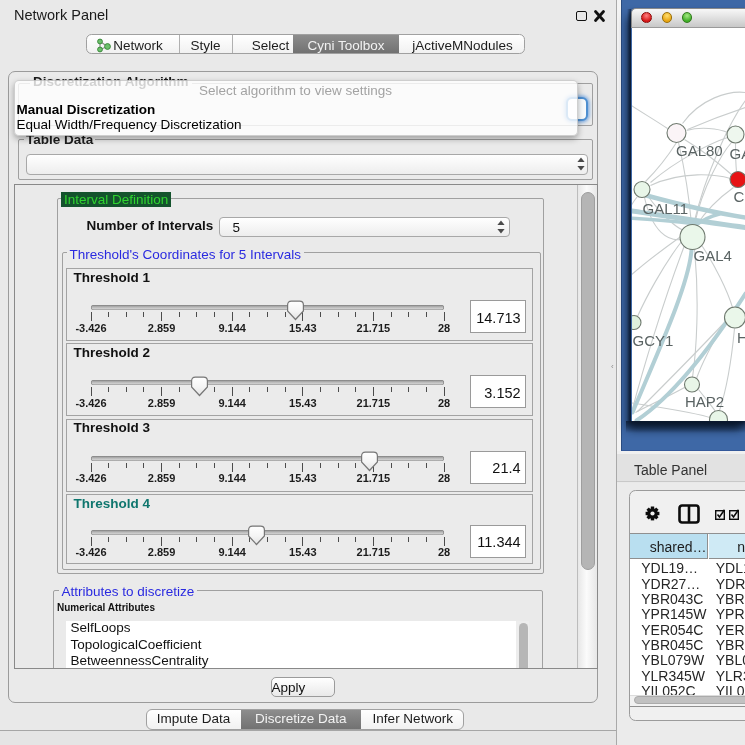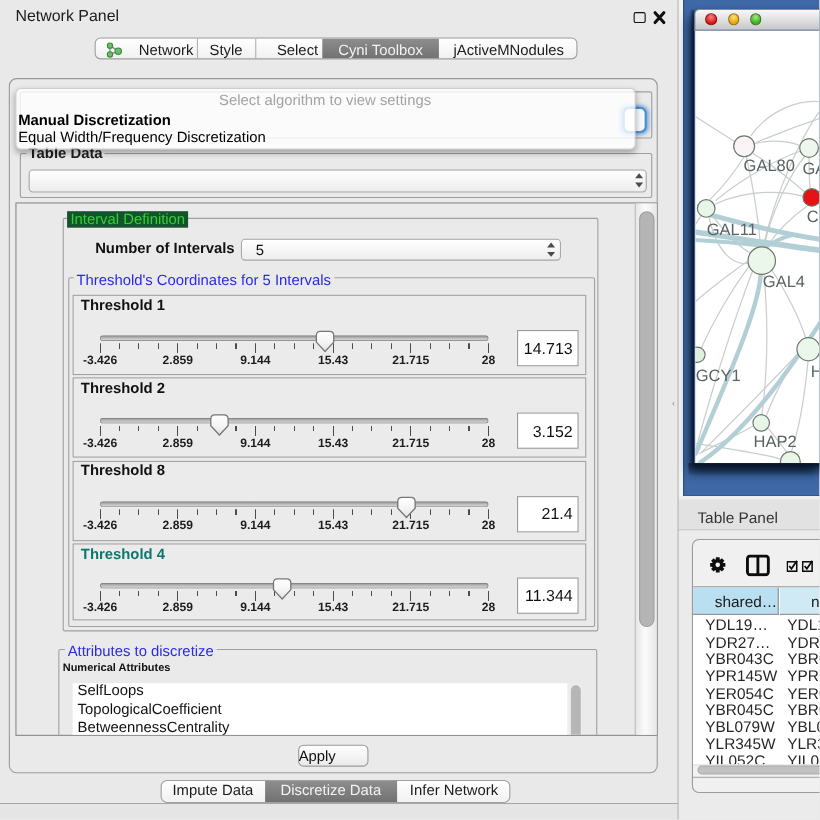--- a/index.html
+++ b/index.html
@@ -10,34 +10,35 @@
 <div class="abs" style="left:0;top:0;width:617px;height:745px;background:#e9e9e9">
 <div class="abs" style="left:14px;top:6.5px;font-size:14.5px;color:#1b1b1b">Network Panel</div>
 <div class="abs" style="left:576px;top:10.5px;width:10.5px;height:10.5px;border:1.6px solid #111;border-radius:2px"></div>
 <svg class="abs" style="left:593px;top:9px" width="13" height="14">
       <path d="M2.5 2.5 L10.5 11.5 M10.5 2.5 L2.5 11.5" stroke="#111" stroke-width="2.8" stroke-linecap="round"></path>
     </svg>
 <div class="abs" style="left:86px;top:33.5px;width:439px;height:20.7px;background:linear-gradient(#ffffff,#f1f1f1);border:1px solid #a0a0a0;border-radius:5.5px;overflow:hidden">
 <div class="abs" style="left:206px;top:0;width:106px;height:20.7px;background:linear-gradient(#8d8d8d,#6f6f6f)"></div>
 <div class="abs" style="left:92px;top:0;width:1px;height:20.7px;background:#b0b0b0"></div>
 <div class="abs" style="left:145px;top:0;width:1px;height:20.7px;background:#b0b0b0"></div>
-<div class="abs" style="left:31px;top:3.2px;width:66px;text-align:center;font-size:13.5px;color:#1c1c1c">Network</div>
+<div class="abs" style="left:18px;top:3.2px;width:66px;text-align:center;font-size:13.5px;color:#1c1c1c">Network</div>
 <div class="abs" style="left:92px;top:3.2px;width:53px;text-align:center;font-size:13.5px;color:#1c1c1c">Style</div>
 <div class="abs" style="left:145px;top:3.2px;width:77px;text-align:center;font-size:13.5px;color:#1c1c1c">Select</div>
 <div class="abs" style="left:206px;top:3.2px;width:106px;text-align:center;font-size:13.5px;color:#f2f2f2">Cyni Toolbox</div>
 <div class="abs" style="left:312px;top:3.2px;width:127px;text-align:center;font-size:13.5px;color:#1c1c1c">jActiveMNodules</div>
 <svg class="abs" style="left:9px;top:2px" width="16" height="17">
 <path d="M4 4.5 L11.5 9.5 M4 12.5 L11.5 9.5 M4 4.5 L4 12.5" stroke="#8a8a8a" stroke-width="1.2" fill="none"></path>
 <circle cx="4" cy="4.5" r="2.4" fill="#6cc06c" stroke="#3c8a3c" stroke-width="1"></circle>
 <circle cx="4" cy="12.5" r="2.4" fill="#6cc06c" stroke="#3c8a3c" stroke-width="1"></circle>
 <circle cx="11.5" cy="9.5" r="2.9" fill="#6cc06c" stroke="#3c8a3c" stroke-width="1"></circle>
 </svg>
 </div>
 <div class="abs" style="left:8px;top:70.5px;width:590px;height:632px;background:#eaeaea;border:1.2px solid #9b9b9b;border-radius:7px"></div>
 <div class="abs" style="left:18px;top:83px;width:575px;height:43px;border:1px solid #9f9f9f;border-radius:2px"></div>
+<div class="abs" style="left:30px;top:73.8px;font-size:13.5px;font-weight:bold;color:#1a1a1a;background:#eaeaea;padding:0 3px">Discretization Algorithm</div>
 <div class="abs" style="left:566px;top:96.5px;width:21.5px;height:24px;border-radius:6px;background:#f7fafc;border:2.6px solid #4e8fd0;box-shadow:0 0 3.5px 1.5px rgba(90,150,220,0.75)"></div>
 <div class="abs" style="left:18px;top:139px;width:575px;height:41px;border:1px solid #9f9f9f;border-radius:2px"></div>
 <div class="abs" style="left:24px;top:132px;font-size:13.5px;font-weight:bold;color:#1e1e1e;background:#eaeaea;padding:0 2px">Table Data</div>
 <div class="abs combo" style="left:26px;top:154px;width:562px;height:20.5px"></div>
 <svg class="abs" style="left:576px;top:157px" width="10" height="15">
       <path d="M5 0.5 L8.6 5 L1.4 5 Z" fill="#4a4a4a"></path>
       <path d="M5 13.5 L8.6 9 L1.4 9 Z" fill="#4a4a4a"></path>
     </svg>
 <div class="abs" style="left:13.5px;top:183.5px;width:584px;height:485px;border:1px solid #898989;background:#eaeaea;overflow:hidden">
 <div class="abs" style="left:42.0px;top:13.0px;width:487px;height:376.5px;border:1px solid #a0a0a0;border-radius:2px"></div>
@@ -133,21 +134,21 @@
             <stop offset="0" stop-color="#ffffff"></stop>
             <stop offset="0.55" stop-color="#f4f4f4"></stop>
             <stop offset="1" stop-color="#e2e2e2"></stop>
           </linearGradient>
         </defs>
 <path d="M1.6 5 Q1.6 1.2 5.4 1.2 L13.6 1.2 Q17.4 1.2 17.4 5 L17.4 11 L9.5 19.5 L1.6 11 Z" fill="url(#th2)" stroke="#767676" stroke-width="1.2"></path>
       </svg>
 <div class="abs" style="left:455.5px;top:190.89999999999998px;width:56.3px;height:33.1px;background:#fff;border:1.2px solid #9a9a9a"></div>
 <div class="abs" style="left:455.5px;top:200.39999999999998px;width:50.6px;text-align:right;font-size:14.5px;color:#111">3.152</div>
 <div class="abs" style="left:51.0px;top:234.3px;width:467px;height:73.0px;border:1px solid #a3a3a3;background:#ebebeb"></div>
-<div class="abs" style="left:59.0px;top:235.8px;font-size:13.5px;font-weight:bold;color:#111">Threshold 8</div>
+<div class="abs" style="left:59.0px;top:235.8px;font-size:13.5px;font-weight:bold;color:#111">Threshold 3</div>
 <div class="abs" style="left:76.5px;top:271.09999999999997px;width:353px;height:5.2px;border-radius:2.6px;background:linear-gradient(#8e8e8e,#c2c2c2 55%,#dedede);box-shadow:inset 0 0 0 0.6px #828282"></div>
 <svg class="abs" style="left:73.5px;top:278.2px" width="360" height="10" shape-rendering="crispEdges">
         <path d="M3.00 0 L3.00 9" stroke="#4c4c4c" stroke-width="1"></path>
         <path d="M20.65 0 L20.65 5" stroke="#4c4c4c" stroke-width="1"></path>
         <path d="M38.30 0 L38.30 5" stroke="#4c4c4c" stroke-width="1"></path>
         <path d="M55.95 0 L55.95 5" stroke="#4c4c4c" stroke-width="1"></path>
         <path d="M73.60 0 L73.60 9" stroke="#4c4c4c" stroke-width="1"></path>
         <path d="M91.25 0 L91.25 5" stroke="#4c4c4c" stroke-width="1"></path>
         <path d="M108.90 0 L108.90 5" stroke="#4c4c4c" stroke-width="1"></path>
         <path d="M126.55 0 L126.55 5" stroke="#4c4c4c" stroke-width="1"></path>

